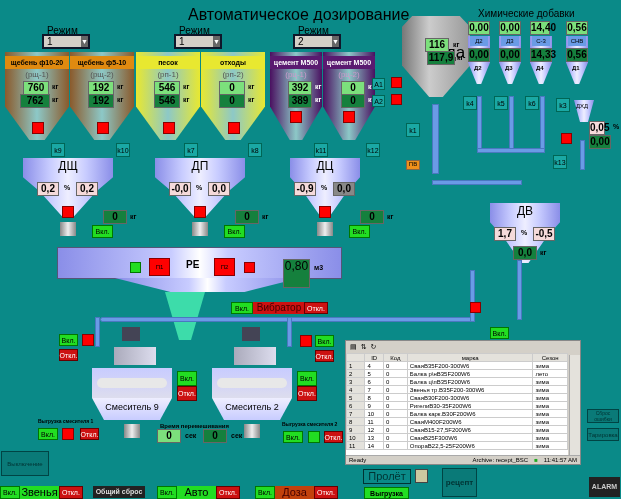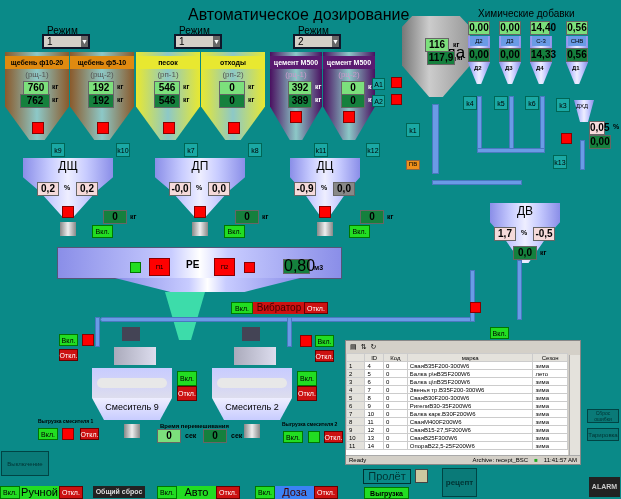--- a/index.html
+++ b/index.html
@@ -214,21 +214,21 @@
   </div>
 
 <div class="abs" style="left:57px;top:247px;width:285px;height:32px;background:linear-gradient(90deg,#8a8ee8,#c8ccff 40%,#fff 50%,#c8ccff 60%,#8a8ee8);border:1px solid #557"></div>
 <div class="abs" style="left:115px;top:278px;width:185px;height:14px;background:linear-gradient(90deg,#8a8ee8,#c8ccff 40%,#fff 50%,#c8ccff 60%,#8a8ee8);clip-path:polygon(0 0,100% 0,70% 100%,30% 100%)"></div>
 <div class="abs" style="left:165px;top:292px;width:40px;height:48px;background:#3ddcaa;clip-path:polygon(0 0,100% 0,65% 100%,35% 100%)"></div>
 <div class="abs" style="left:130px;top:262px;width:11px;height:11px;background:#22dd22;border:1px solid #070"></div>
 <div class="abs red" style="left:149px;top:258px;width:21px;height:18px;font-size:6px;color:#000;display:flex;align-items:center;justify-content:center">П1</div>
 <div class="abs" style="left:186px;top:259px;font-size:10px;font-weight:bold">РЕ</div>
 <div class="abs red" style="left:214px;top:258px;width:21px;height:18px;font-size:6px;color:#000;display:flex;align-items:center;justify-content:center">П2</div>
 <div class="abs red" style="left:244px;top:262px;width:11px;height:11px"></div>
-<div class="abs val vy" style="left:283px;top:259px;width:27px;height:15px;font-size:16px;font-weight:normal">0,80</div>
+<div class="abs val vy" style="left:283px;top:259px;width:27px;height:29px;font-size:12px;font-weight:normal">0,80</div>
 <div class="abs unit" style="left:314px;top:264px">м3</div>
 
 <div class="abs won" style="left:231px;top:302px;width:22px;height:12px">Вкл.</div>
 <div class="abs" style="left:253px;top:302px;width:52px;height:12px;background:#cc1111;color:#400;font-size:10px;line-height:12px;text-align:center">Вибратор</div>
 <div class="abs woff" style="left:304px;top:302px;width:24px;height:12px">Откл.</div>
 
 <div class="abs pipe" style="left:100px;top:317px;width:375px;height:5px;border-radius:3px"></div>
 <div class="abs pipe" style="left:470px;top:270px;width:5px;height:52px"></div>
 <div class="abs pipe" style="left:517px;top:260px;width:5px;height:60px"></div>
 <div class="abs red" style="left:470px;top:302px;width:11px;height:11px"></div>
@@ -384,27 +384,27 @@
     <span style="color:#2a2">■</span>
     <span>11:41:57 AM</span>
   </div>
 </div>
 
 <div class="abs dkbtn" style="left:587px;top:409px;width:32px;height:14px;font-size:5px;text-align:center">Сброс ошибки</div>
 <div class="abs dkbtn" style="left:587px;top:428px;width:32px;height:13px;font-size:6px">Тарировка</div>
 
 <div class="abs dkbtn" style="left:1px;top:451px;width:48px;height:25px;font-size:6px">Выключение</div>
 <div class="abs won" style="left:0;top:486px;width:20px;height:13px">Вкл.</div>
-<div class="abs" style="left:20px;top:486px;width:39px;height:13px;background:#22dd22;font-size:11px;line-height:13px;text-align:center">Ручной</div>
+<div class="abs" style="left:20px;top:486px;width:39px;height:13px;background:#22dd22;font-size:11px;line-height:13px;text-align:center">Звенья</div>
 <div class="abs woff" style="left:59px;top:486px;width:24px;height:13px">Откл.</div>
 <div class="abs" style="left:93px;top:486px;width:52px;height:12px;background:#222;color:#ddd;font-size:7px;font-weight:bold;text-align:center;line-height:12px">Общий сброс</div>
 <div class="abs won" style="left:157px;top:486px;width:20px;height:13px">Вкл.</div>
 <div class="abs" style="left:177px;top:486px;width:39px;height:13px;background:#22dd22;font-size:11px;line-height:13px;text-align:center">Авто</div>
 <div class="abs woff" style="left:216px;top:486px;width:24px;height:13px">Откл.</div>
 <div class="abs won" style="left:255px;top:486px;width:20px;height:13px">Вкл.</div>
-<div class="abs" style="left:275px;top:486px;width:39px;height:13px;background:#3b82f6;color:#400;font-size:11px;line-height:13px;text-align:center">Доза</div>
+<div class="abs" style="left:275px;top:486px;width:39px;height:13px;background:#c2410c;color:#400;font-size:11px;line-height:13px;text-align:center">Доза</div>
 <div class="abs woff" style="left:314px;top:486px;width:24px;height:13px">Откл.</div>
 
 <div class="abs" style="left:363px;top:469px;width:48px;height:15px;border:1px solid #033;font-size:11px;line-height:13px;text-align:center;color:#033">Пролёт</div>
 <div class="abs" style="left:415px;top:469px;width:13px;height:14px;background:#ccc8a0;border:1px solid #444"></div>
 <div class="abs won" style="left:364px;top:487px;width:45px;height:12px;font-weight:bold">Выгрузка</div>
 <div class="abs dkbtn" style="left:442px;top:468px;width:35px;height:29px;font-size:8px;font-weight:bold;color:#033">рецепт</div>
 <div class="abs" style="left:589px;top:477px;width:31px;height:20px;background:#222;color:#ccc;font-size:7px;font-weight:bold;text-align:center;line-height:20px">ALARM</div>
 
 </body></html>

